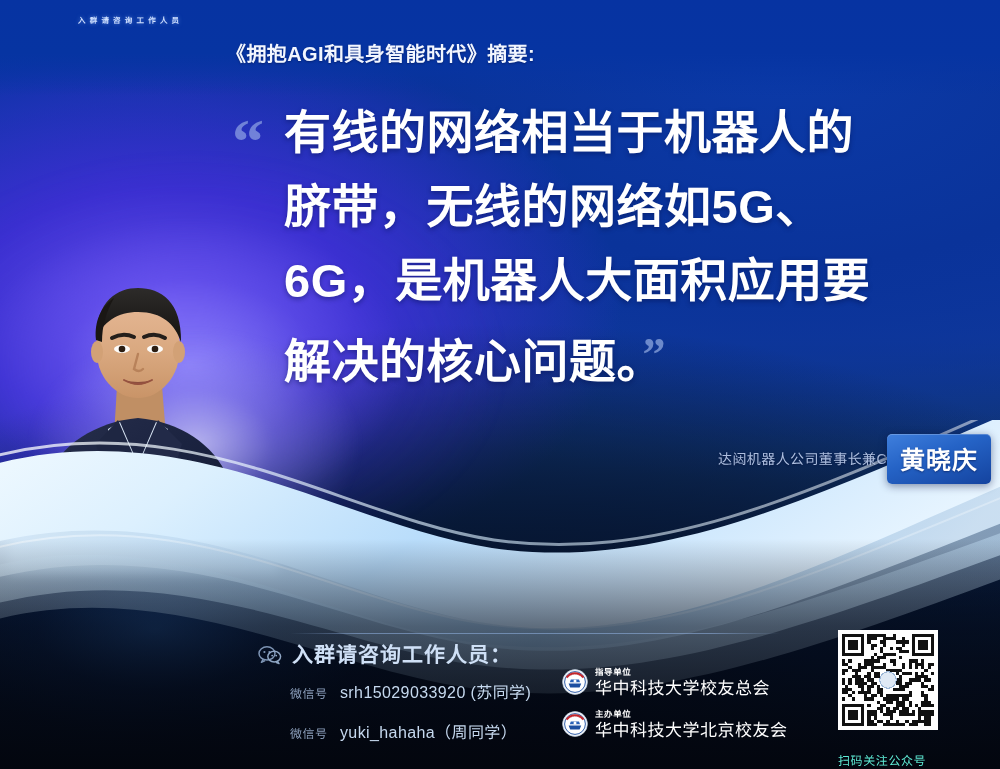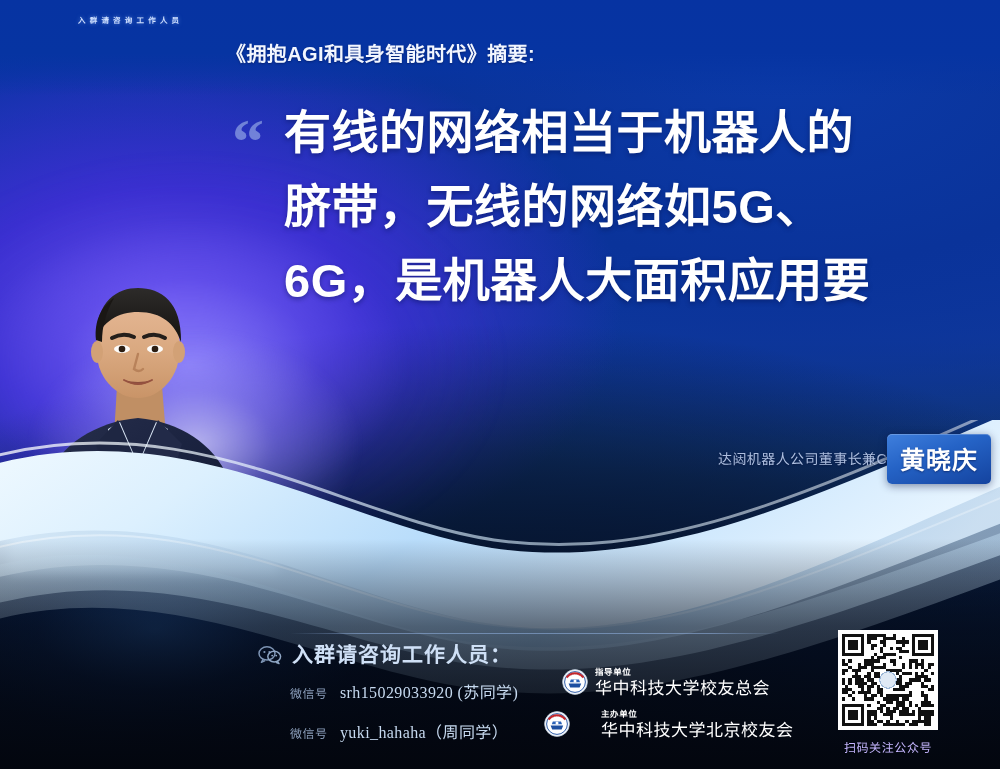--- a/index.html
+++ b/index.html
@@ -156,43 +156,43 @@
     letter-spacing: 1px; white-space: nowrap;
   }
   .contact-row { position: absolute; white-space: nowrap; }
   .contact-row.r1 { left: 290px; top: 79px; }
   .contact-row.r2 { left: 290px; top: 119px; }
   .contact-label {
     font-size: 12px; color: rgba(168,190,222,0.82);
     letter-spacing: 0.5px; margin-right: 8px;
   }
   .contact-value {
-    font-size: 16px; color: #c6d9ef; letter-spacing: 0.4px; font-family: Liberation Serif, serif;
+    font-size: 16px; color: #c6d9ef; letter-spacing: 0.4px;
   }
   .org-row { position: absolute; display: flex; align-items: center; }
   .org-row.o1 { left: 562px; top: 68px; }
-  .org-row.o2 { left: 544px; top: 110px; gap: 24px; }
+  .org-row.o2 { left: 562px; top: 110px; }
   .org-seal { width: 26px; height: 26px; flex: 0 0 26px; margin-right: 7px; }
   .org-text { display: flex; flex-direction: column; line-height: 1; }
   .org-kind {
     font-size: 8.5px; color: #ffffff; letter-spacing: 0.6px;
     margin-bottom: 3px; font-weight: 700;
   }
   .org-name {
     font-size: 17px; color: #ffffff; letter-spacing: 0.5px; font-weight: 500;
     white-space: nowrap;
   }
   .qr-wrap { position: absolute; left: 838px; top: 30px; }
   .qr-box {
     width: 100px; height: 100px; background: #ffffff; padding: 4px;
     box-sizing: border-box;
   }
   .qr-caption {
-    margin-top: 8px; width: 100px; text-align: center;
-    font-size: 12px; color: #c4b5fd; letter-spacing: 0.6px;
+    margin-top: 21px; width: 100px; 
+    font-size: 12px; color: #5eead4; letter-spacing: 0.6px;
   }
 </style>
 </head>
 <body>
 
 <div id="poster">
 
   <div class="bg-base"></div>
   <div class="bg-topbar"></div>
   <div class="bg-violet-glow"></div>
@@ -319,20 +319,21 @@
     </div>
     <div class="header-sub">《拥抱AGI和具身智能时代》摘要:</div>
   </div>
 
   <div class="quote-block">
     <div class="quote-mark-open">“</div>
     <div class="quote-lines">
       <div class="q-line"><span>有线的网络相当于机器人的</span></div>
       <div class="q-line"><span>脐带，无线的网络如5G、</span></div>
       <div class="q-line"><span>6G，是机器人大面积应用要</span></div>
+      <div class="q-line"><span>解决的核心问题。</span><span class="closing">”</span></div>
     </div>
   </div>
 
   <div class="attrib">
     <span class="attrib-role">达闼机器人公司董事长兼CEO</span>
     <span class="name-badge">黄晓庆</span>
   </div>
 
   <div class="footer">
     <div class="footer-divider"></div>

